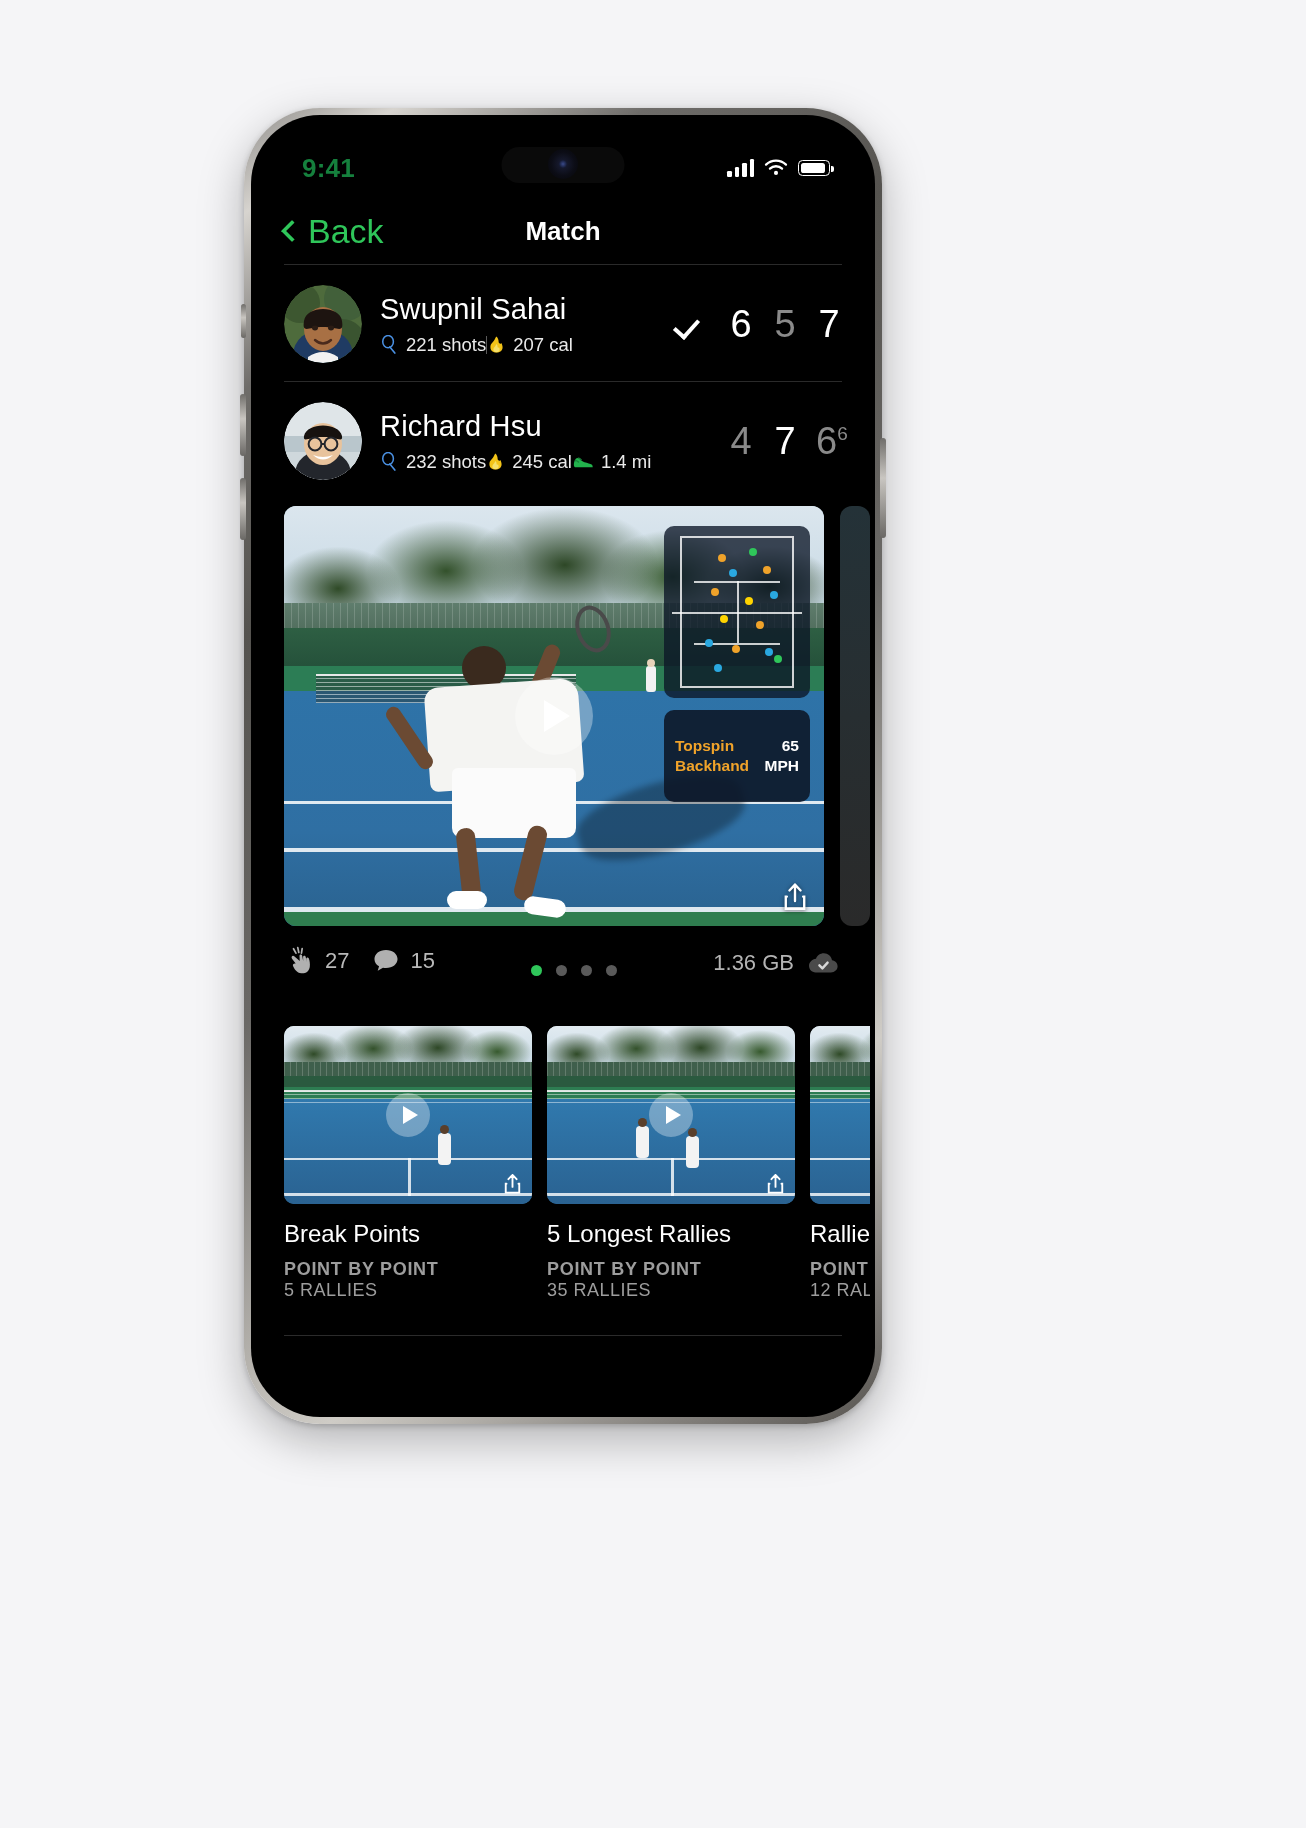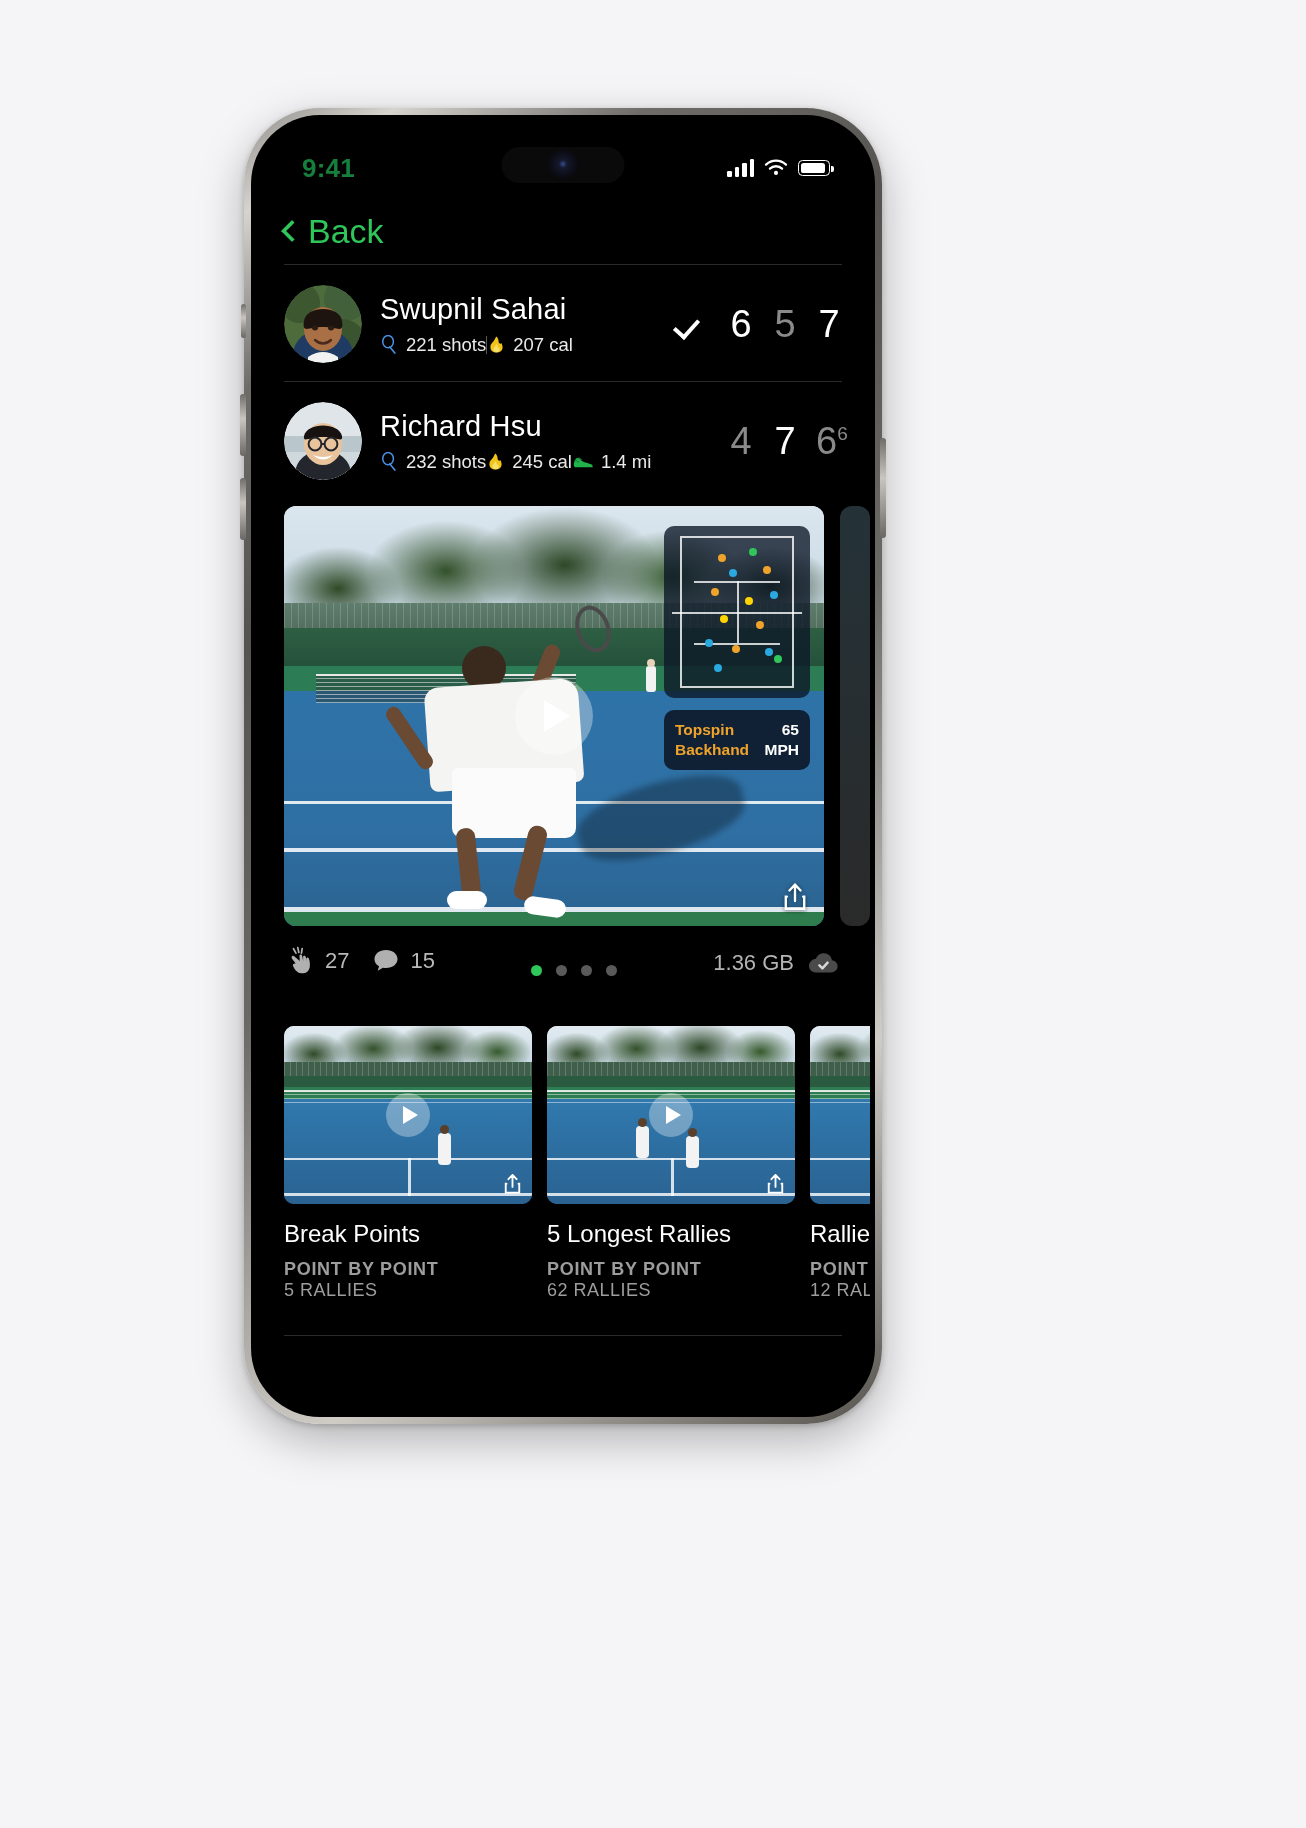--- a/index.html
+++ b/index.html
@@ -179,21 +179,21 @@
   .mm-line { position:absolute; background: rgba(255,255,255,0.78); }
   .mm-outer { left: 16px; right: 16px; top: 10px; bottom: 10px; border: 2px solid rgba(255,255,255,0.8); background:none; }
   .mm-net { left: 8px; right: 8px; top: 50%; height: 2px; }
   .mm-service-top { left: 30px; right: 30px; top: 32%; height: 1.6px; }
   .mm-service-bot { left: 30px; right: 30px; top: 68%; height: 1.6px; }
   .mm-center { left: 50%; width: 1.6px; top: 32%; height: 36%; }
   .mm-dot { position:absolute; width: 8px; height: 8px; border-radius:50%; }
 
   .shotinfo {
     position:absolute; right: 14px; top: 204px; width: 146px;
-    background: rgba(12,22,38,0.88); border-radius: 10px; padding: 10px 11px;
+    background: rgba(12,22,38,0.88); border-radius: 10px; padding: 26px 11px;
     display:flex; justify-content:space-between; align-items:center;
   }
   .si-left { font-size: 15.5px; font-weight: 700; color:#f0a32a; line-height: 1.28; }
   .si-right { font-size: 15.5px; font-weight: 700; color:#ffffff; line-height: 1.28; text-align:right; }
 
   .share-ico {
     position:absolute; right: 16px; bottom: 14px; width: 26px; height: 30px; cursor:pointer;
     filter: drop-shadow(0 1px 2px rgba(0,0,0,0.6));
   }
 
@@ -284,20 +284,21 @@
                 <i></i>
               </div>
           </div>
         </div>
 
         <div class="navbar">
           <div class="nav-back">
             <span class="nav-chevron"></span>
             <span class="nav-back-label">Back</span>
           </div>
+          <div class="nav-title">Match</div>
         </div>
 
         <div class="body">
 
           <div class="divider"></div>
 
           <div class="player-row">
             <div class="avatar">
               <svg viewBox="0 0 78 78" width="78" height="78">
                 <defs>
@@ -561,21 +562,21 @@
                 <div class="ct-person" style="left:36%;top:56%"></div>
                 <div class="ct-person" style="left:56%;top:62%"></div>
                 <div class="clip-play"></div>
                 <svg class="clip-share" viewBox="0 0 24 28">
                   <path d="M12 2.5l5.2 5.4M12 2.5L6.8 7.9M12 2.5v15.2" stroke="#fff" stroke-width="2.4" fill="none" stroke-linecap="round" stroke-linejoin="round"></path>
                   <path d="M4.4 13.6h-1v11.4h17.2V13.6h-1" stroke="#fff" stroke-width="2.4" fill="none" stroke-linecap="round"></path>
                 </svg>
               </div>
               <div class="clip-title">5 Longest Rallies</div>
               <div class="clip-sub">POINT BY POINT</div>
-              <div class="clip-count">62 RALLIES</div>
+              <div class="clip-count">35 RALLIES</div>
             </div>
 
             <div class="clip partial">
               <div class="clip-thumb">
                 <div class="ct-sky"></div>
                   <div class="ct-trees"></div>
                   <div class="ct-fence"></div>
                 <div class="ct-green"></div>
                   <div class="ct-apron"></div>
                 <div class="ct-court">

